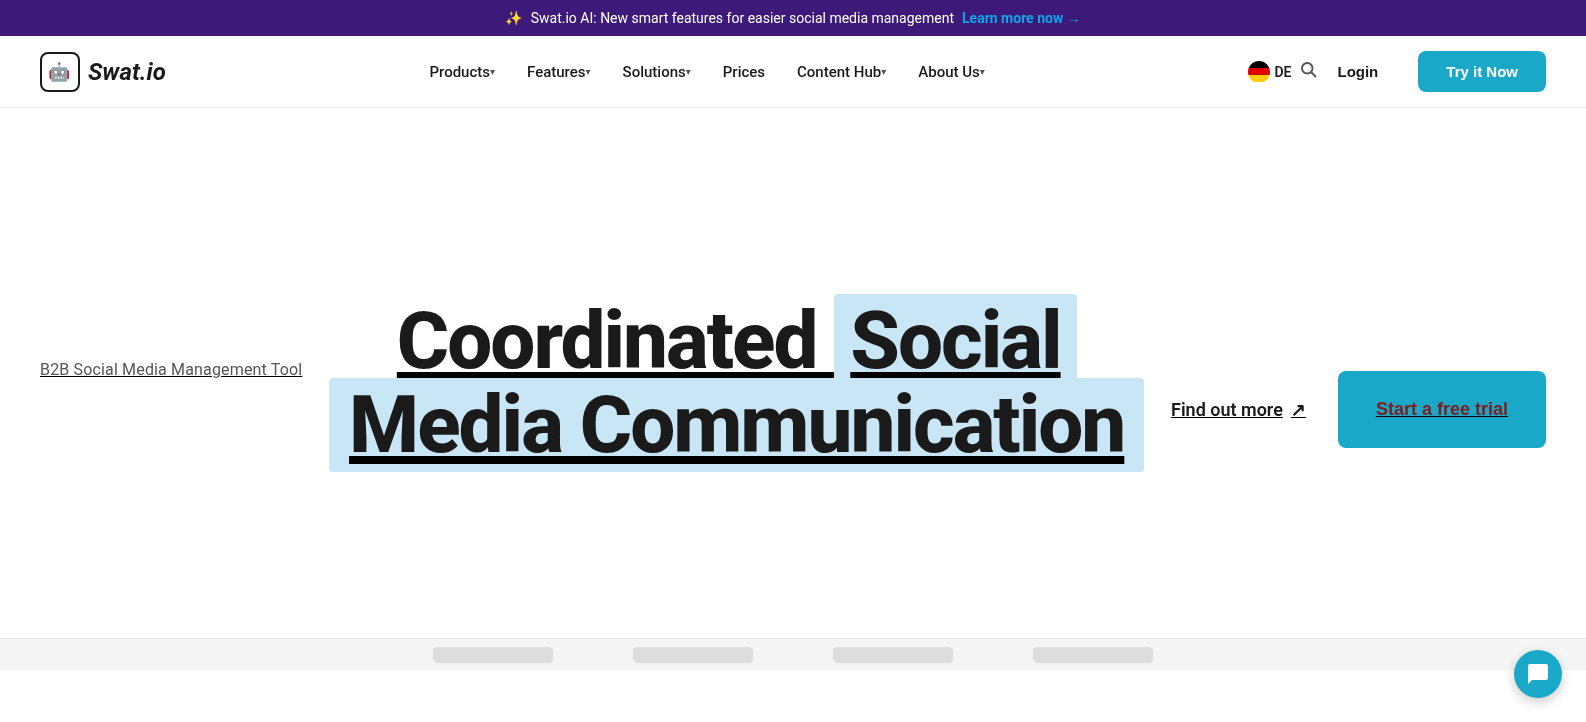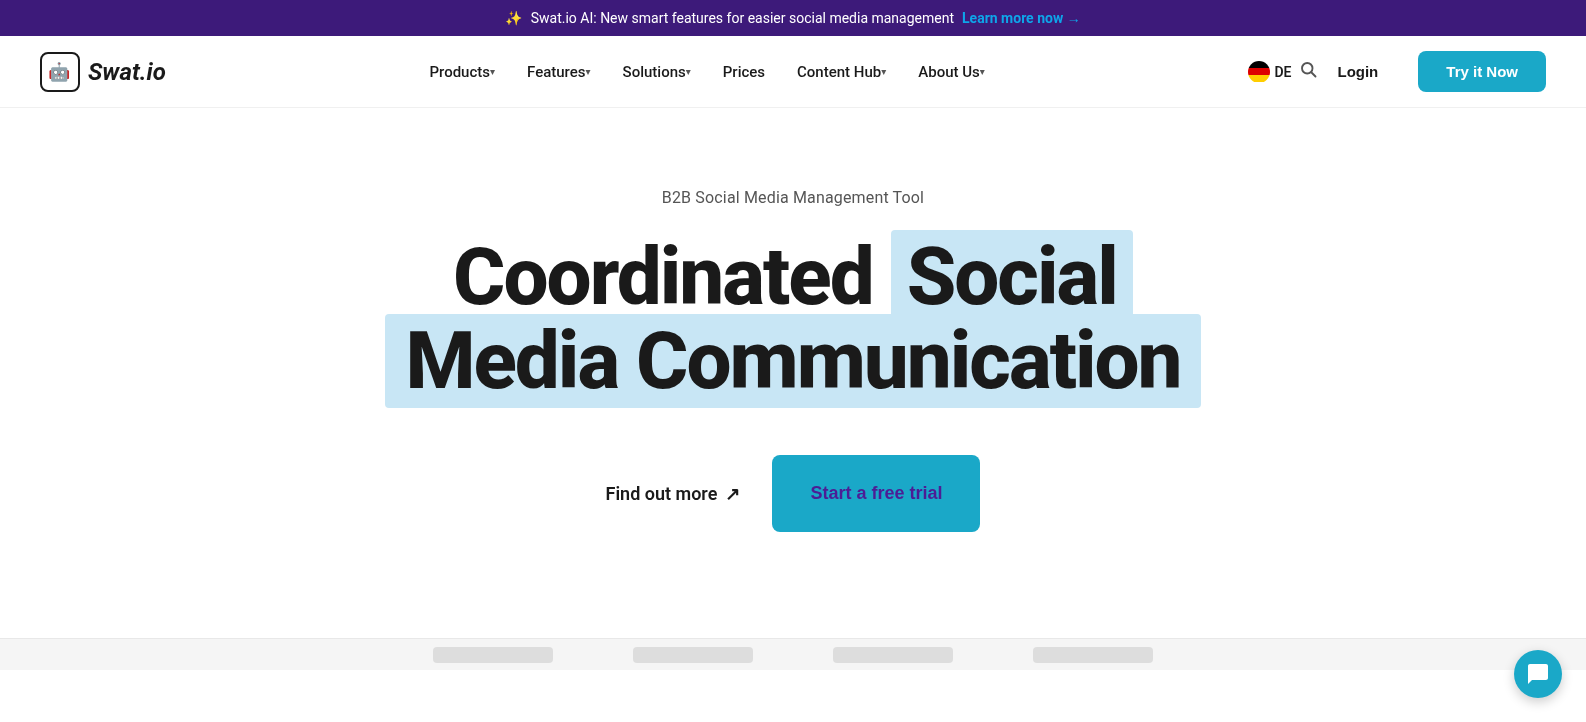--- a/index.html
+++ b/index.html
@@ -128,26 +128,27 @@
       padding: 12px 28px;
       font-size: 15px;
       font-weight: 600;
       cursor: pointer;
       margin-left: 24px;
     }
 
     
     .hero {
       display: flex;
-      flex-direction: column;
-      align-items: center;
-      justify-content: flex-start;
+      flex-direction: row;
+      align-items: center;
+      justify-content: space-between;
       padding: 80px 40px 60px;
       text-align: center;
       min-height: 530px;
+      text-decoration: underline;
     }
     .hero-subtitle {
       font-size: 16px;
       color: #555;
       margin-bottom: 28px;
       letter-spacing: 0.01em;
     }
     .hero-title {
       font-size: 80px;
       font-weight: 800;
@@ -180,21 +181,21 @@
       font-weight: 600;
       color: #1a1a1a;
       text-decoration: none;
       cursor: pointer;
     }
     .cursor-icon {
       font-size: 18px;
     }
     .start-trial-btn {
       background: #1aa8c8;
-      color: #4c1d95;
+      color: #7f1d1d;
       border: none;
       border-radius: 8px;
       padding: 28px 38px;
       font-size: 18px;
       font-weight: 600;
       cursor: pointer;
     }
 
     
     .chat-bubble {

